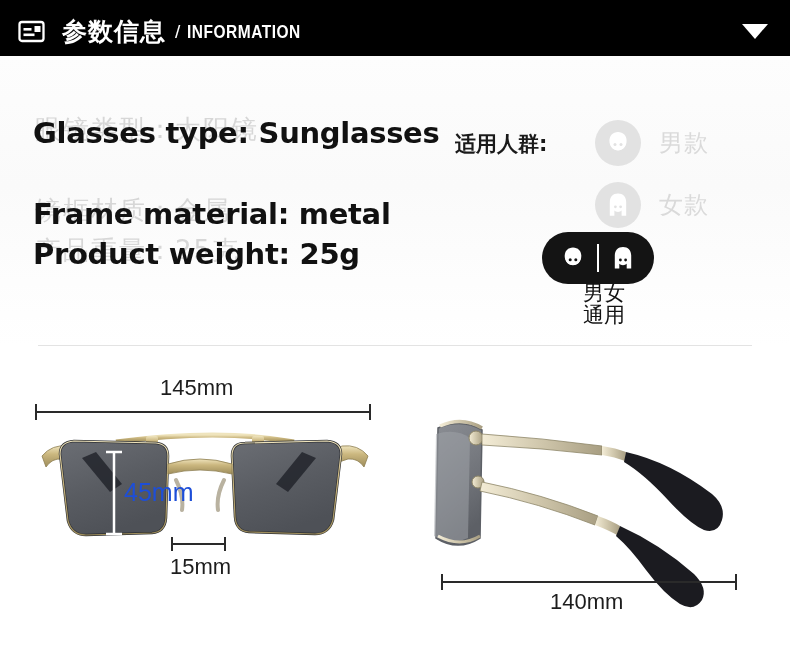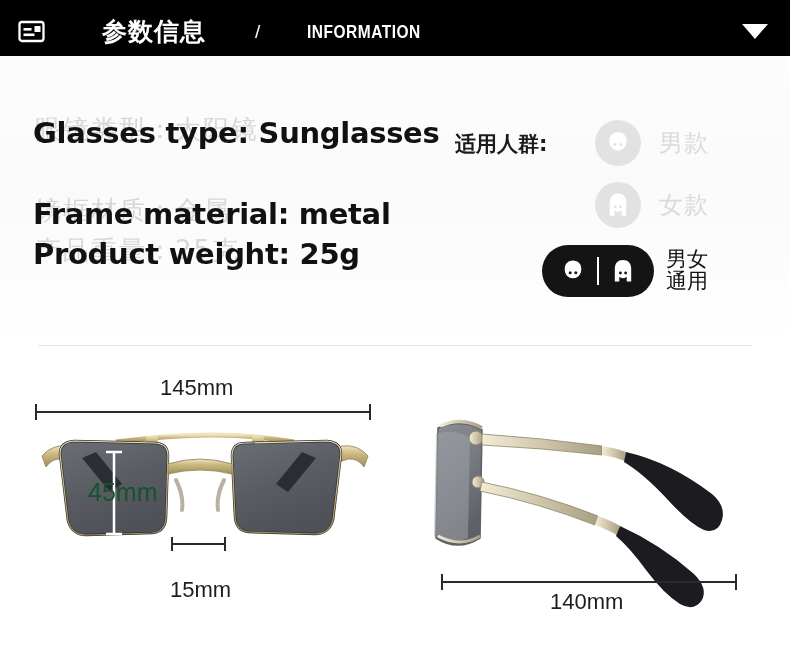--- a/index.html
+++ b/index.html
@@ -19,21 +19,20 @@
   .header-bar {
     position: absolute;
     left: 0; top: 0;
     width: 790px;
     height: 56px;
     background: #000000;
     display: flex;
     align-items: center;
     box-sizing: border-box;
     padding: 7px 16px 0 18px;
-    gap: 40px;
   }
   .header-icon {
     width: 30px;
     height: 24px;
     flex: 0 0 auto;
     margin-right: 14px;
     display: block;
   }
   .header-title-cn {
     color: #ffffff;
@@ -145,38 +144,38 @@
     letter-spacing: 0px;
     white-space: nowrap;
   }
   .gender-row {
     position: absolute;
     display: flex;
     align-items: center;
   }
   .gender-row.r1 { left: 140px; top: 0px; }
   .gender-row.r2 { left: 140px; top: 62px; justify-content: flex-end; }
-  .gender-row.r3 { left: 87px; top: 125px; }
+  .gender-row.r3 { left: 87px; top: 112px; flex-direction: column; }
 
   .avatar-circle {
     width: 46px;
     height: 46px;
     border-radius: 50%;
     background: #e2e2e2;
     display: flex;
     align-items: center;
     justify-content: center;
     flex: 0 0 auto;
   }
   .gender-name {
     margin-left: 18px;
     font-size: 24px;
     color: #dadada;
     font-weight: 400;
-    font-family: Liberation Serif, serif;
+    font-family: Liberation Mono, monospace;
     letter-spacing: 1px;
     white-space: nowrap;
   }
   .gender-name.active {
     color: #111111;
     font-size: 21px;
     line-height: 1.04;
     letter-spacing: 0px;
     margin-left: 12px;
   }
@@ -232,22 +231,23 @@
     height: 250px;
   }
   .dim-label {
     position: absolute;
     font-size: 22px;
     color: #1d1d1d;
     font-family: "Liberation Sans", sans-serif;
     white-space: nowrap;
   }
   .dim-label.lens {
-    color: #14532d;
+    color: #1d4ed8;
     font-size: 25px;
+    margin-left: 36px;
   }
   svg { display: block; }
 </style>
 </head>
 <body>
 
 <div class="header-bar">
   <svg class="header-icon" viewBox="0 0 30 24">
     <rect x="1.5" y="2" width="24" height="19" rx="2.5" fill="none" stroke="#ffffff" stroke-width="2.3"></rect>
     <rect x="16.5" y="6" width="6" height="6" fill="#ffffff"></rect>
@@ -381,21 +381,21 @@
       <line x1="86" y1="84" x2="102" y2="84" stroke="#ffffff" stroke-width="2.5"></line>
       <line x1="86" y1="166" x2="102" y2="166" stroke="#ffffff" stroke-width="2.5"></line>
 
       <line x1="152" y1="176" x2="205" y2="176" stroke="#2a2a2a" stroke-width="2"></line>
       <line x1="152" y1="169" x2="152" y2="183" stroke="#2a2a2a" stroke-width="2"></line>
       <line x1="205" y1="169" x2="205" y2="183" stroke="#2a2a2a" stroke-width="2"></line>
     </svg>
 
     <span class="dim-label" style="left:140px; top:7px;">145mm</span>
     <span class="dim-label lens" style="left:68px; top:110px;">45mm</span>
-    <span class="dim-label" style="left:150px; top:186px;margin-top:23px;">15mm</span>
+    <span class="dim-label" style="left:150px; top:186px;">15mm</span>
   </div>
 
   <div class="view-side">
     <svg width="360" height="250" viewBox="0 0 360 250">
       <defs>
         <linearGradient id="metalS" x1="0" y1="0" x2="1" y2="0">
           <stop offset="0%" stop-color="#f3ecd6"></stop>
           <stop offset="50%" stop-color="#cfc6ab"></stop>
           <stop offset="100%" stop-color="#a89e82"></stop>
         </linearGradient>

